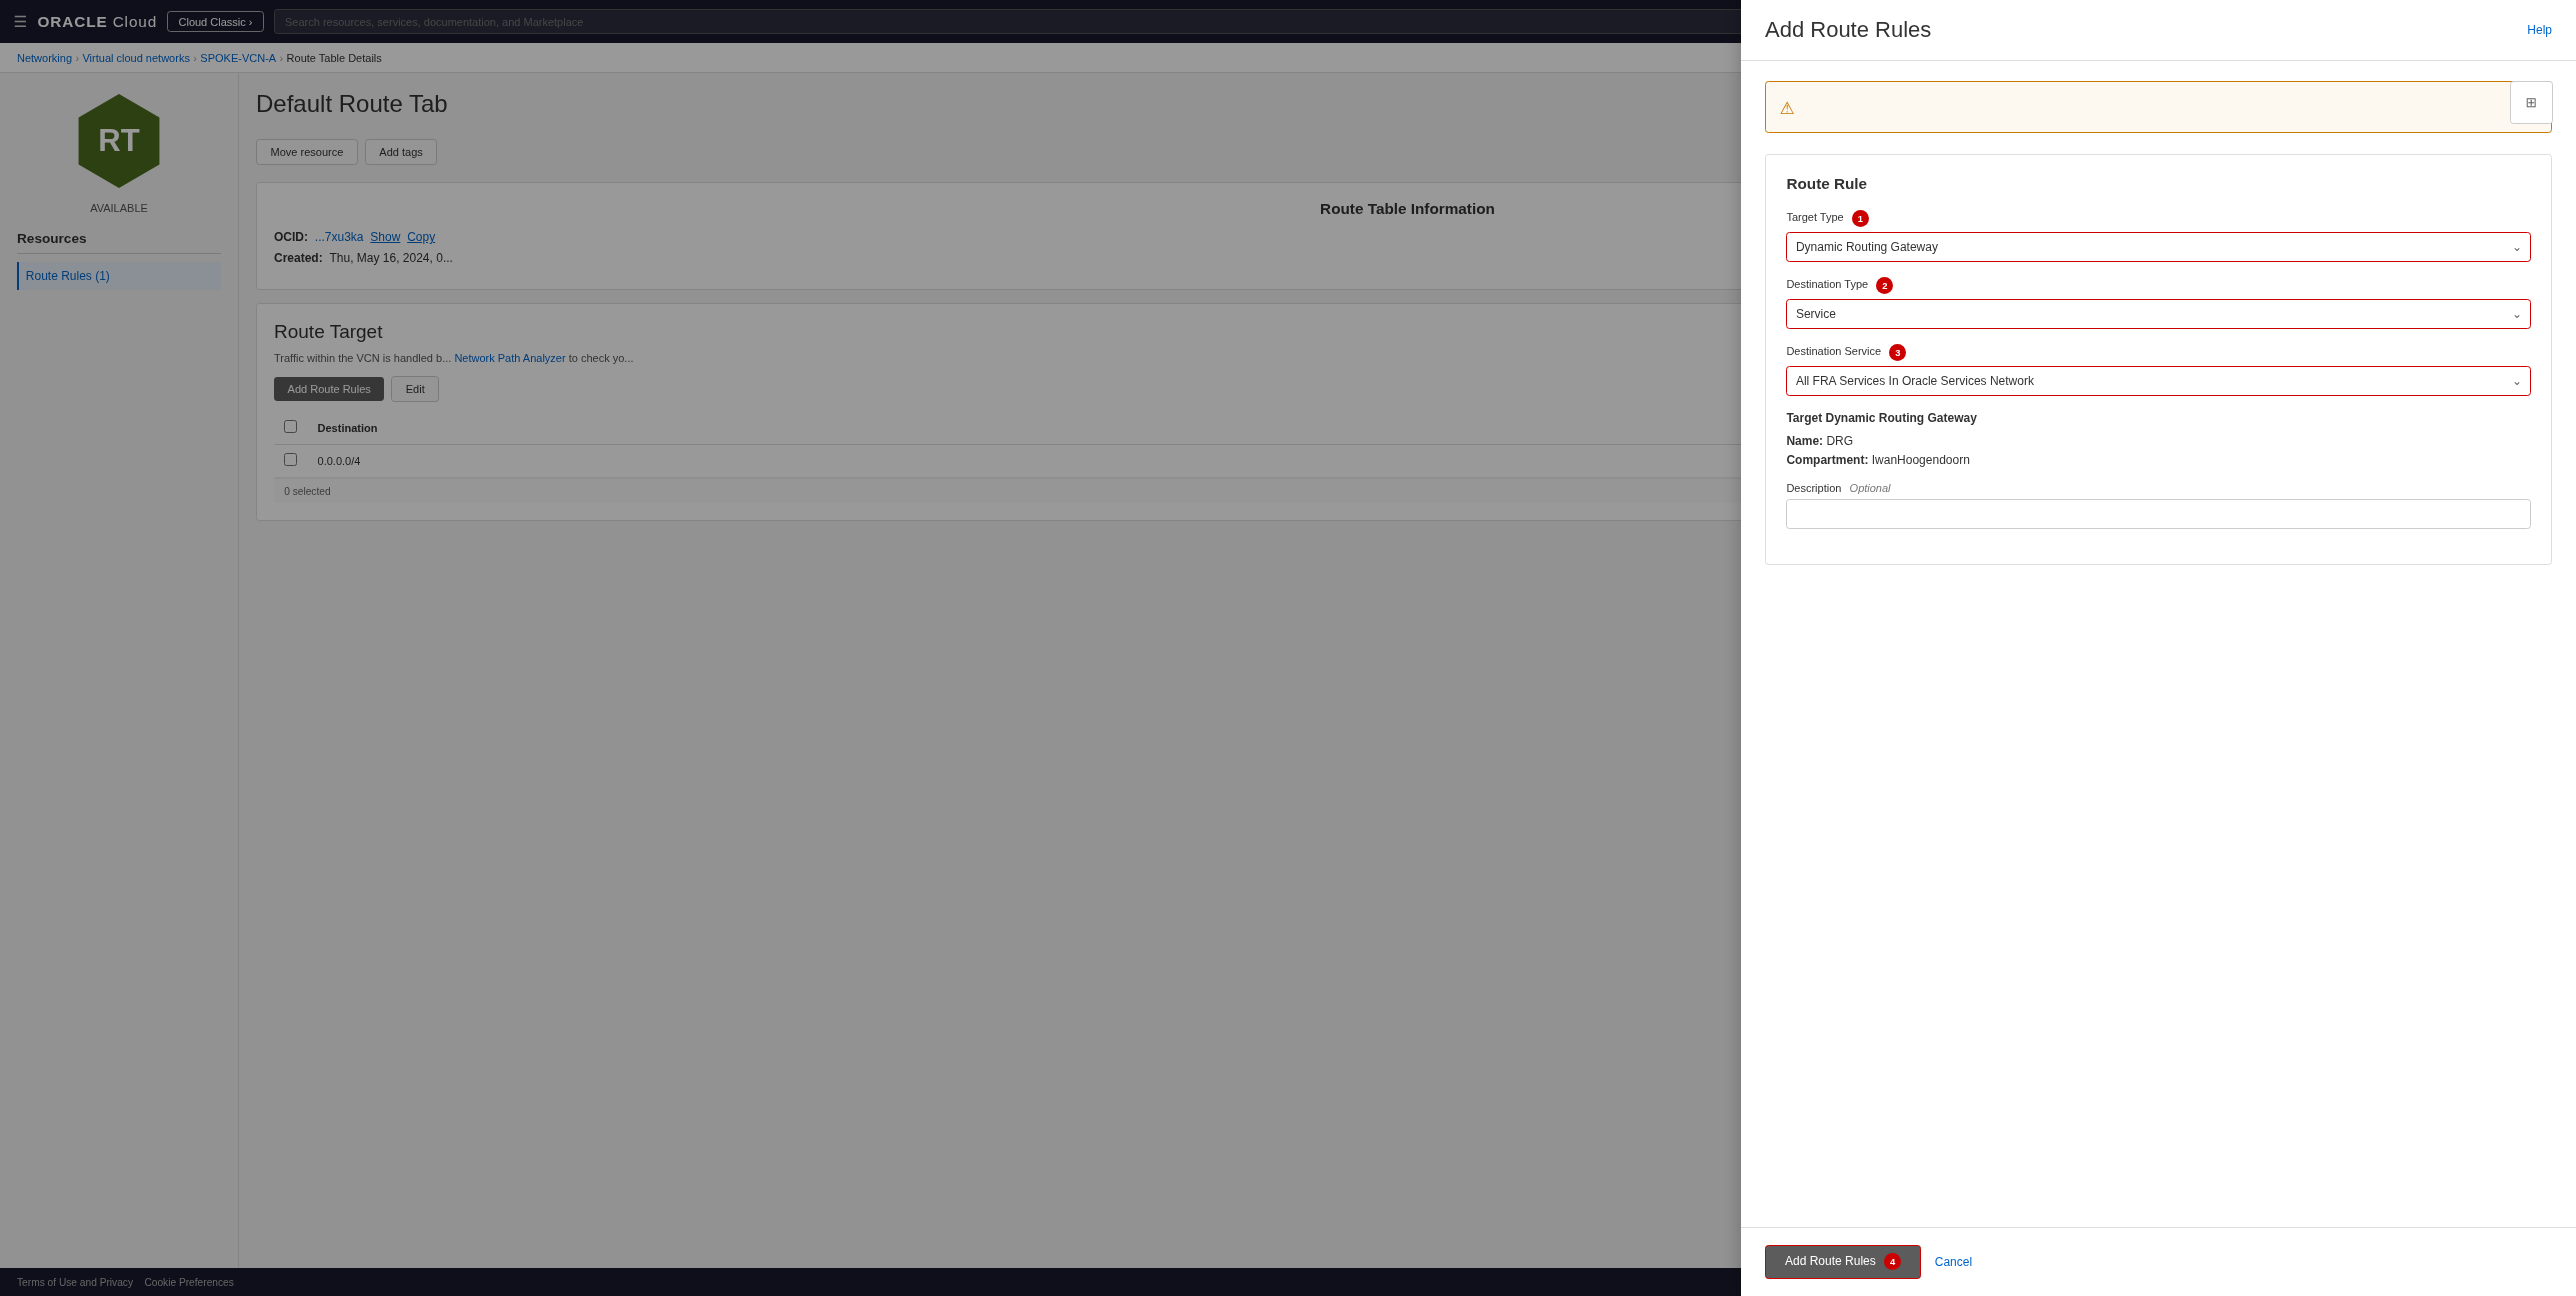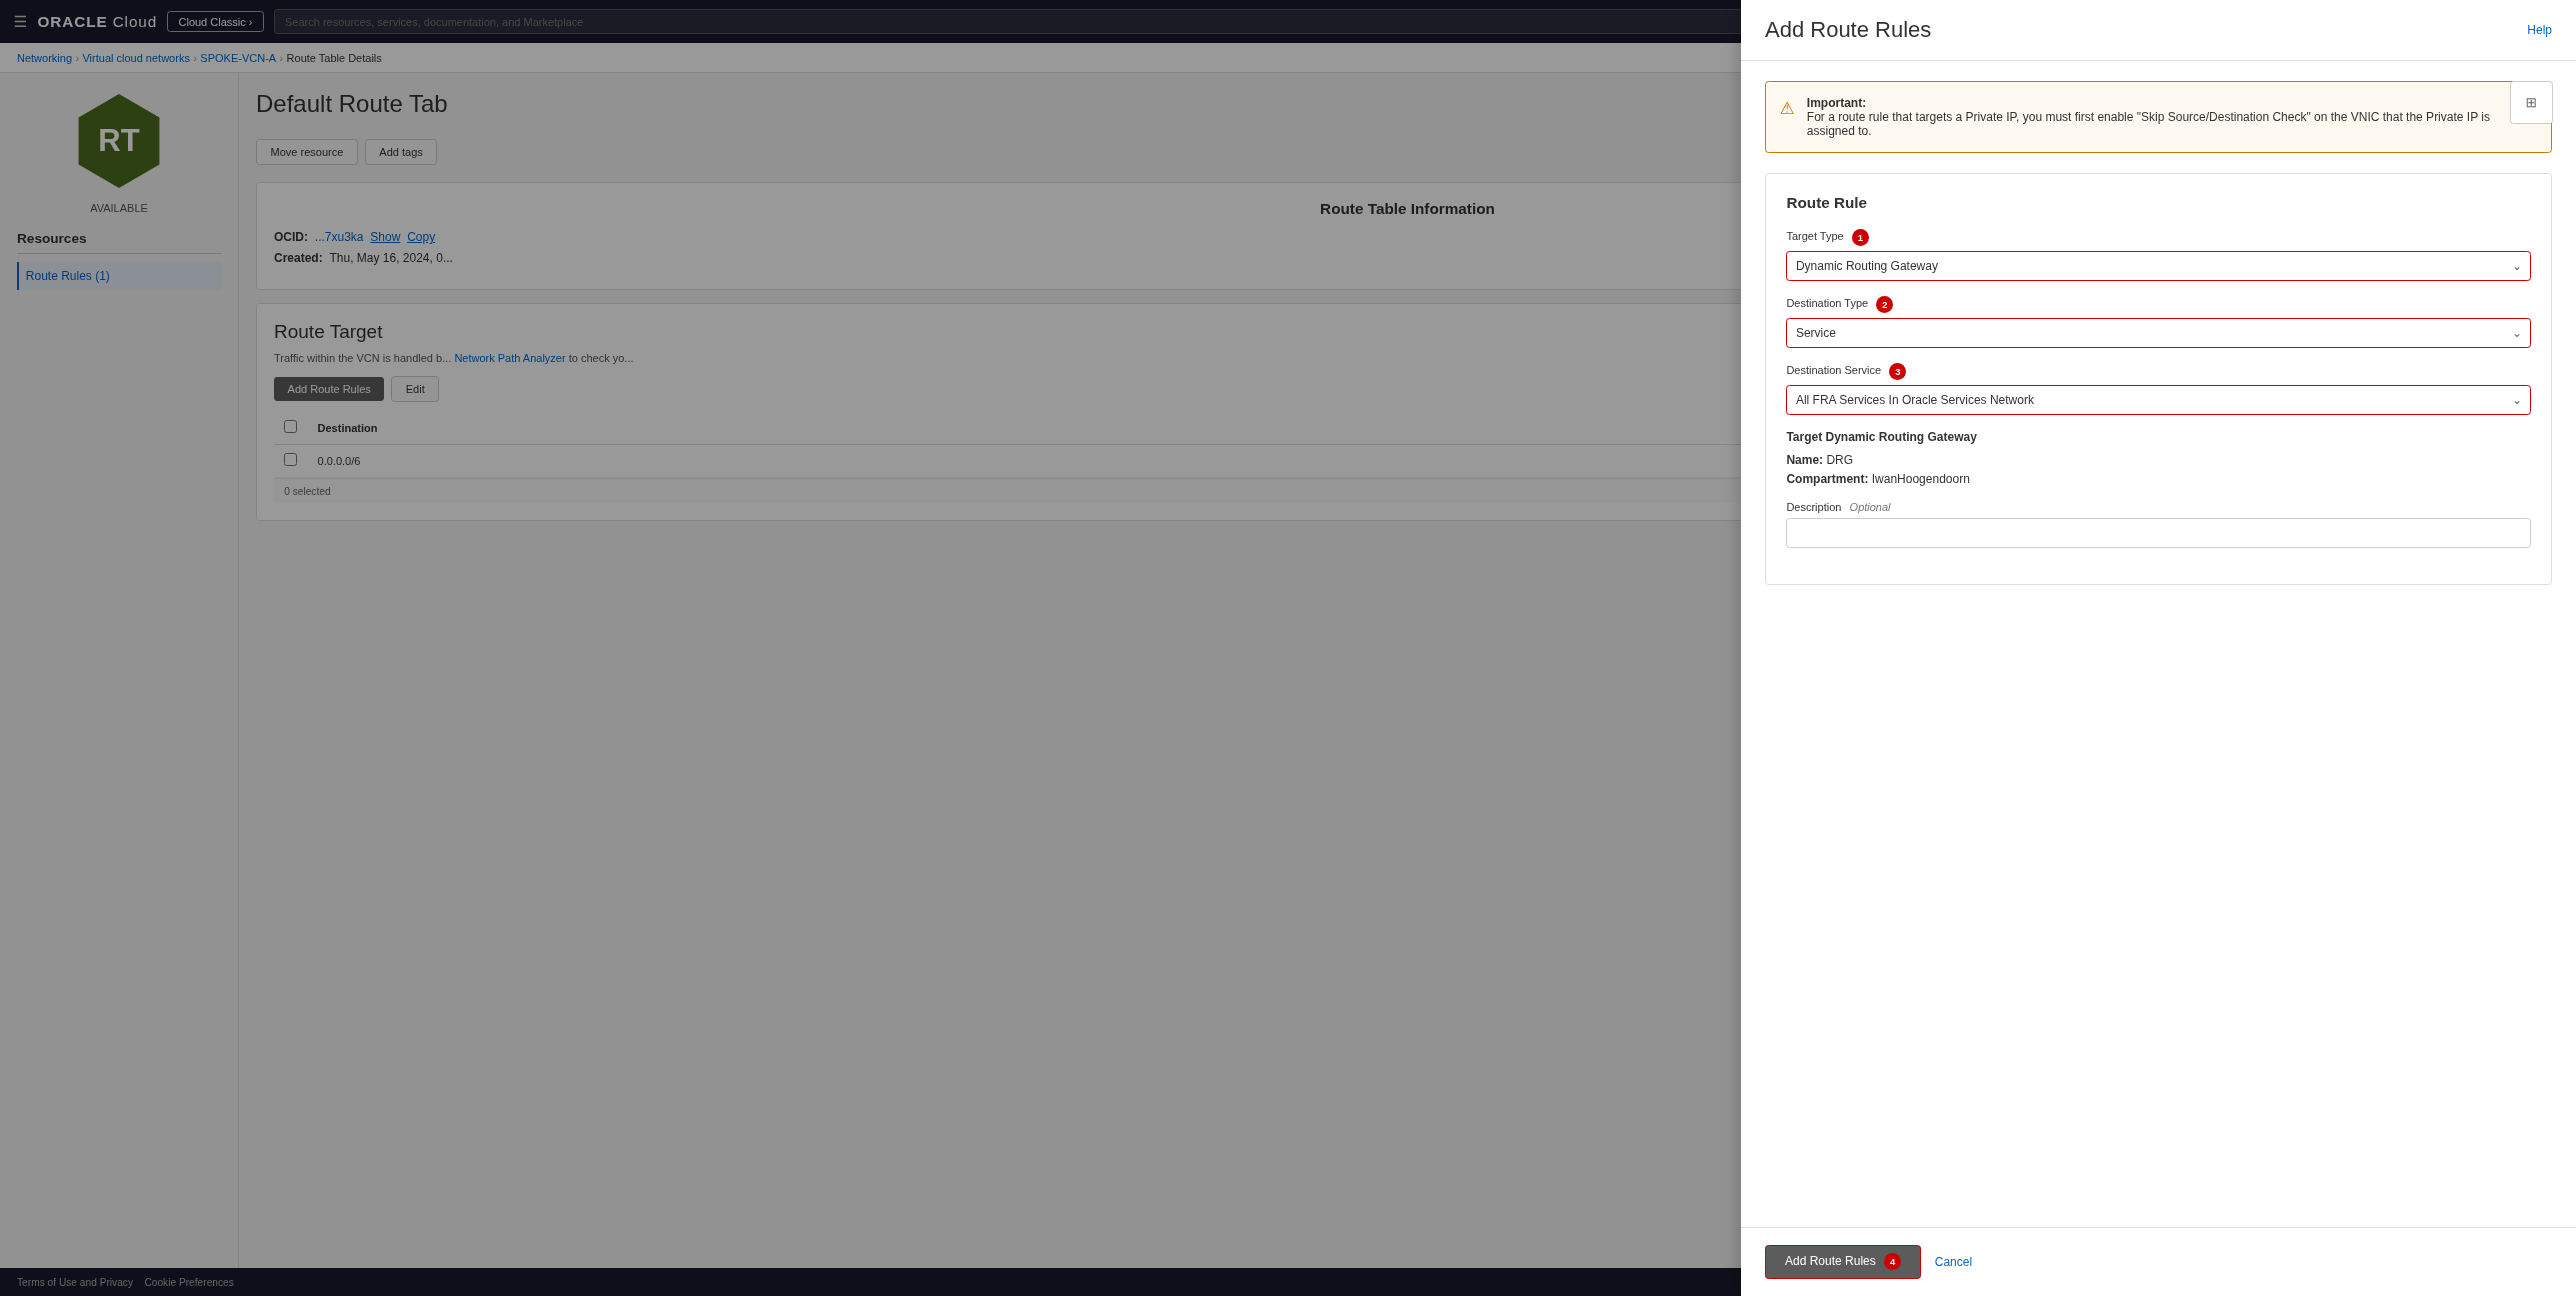--- a/index.html
+++ b/index.html
@@ -424,44 +424,40 @@
       <table>
         <thead>
           <tr>
             <th style="width:25.6px;"><input type="checkbox" style=""></th>
             <th>Destination</th>
           </tr>
         </thead>
         <tbody>
           <tr>
             <td><input type="checkbox" style=""></td>
-            <td>0.0.0.0/6</td>
+            <td>0.0.0.0/4</td>
           </tr>
         </tbody>
       </table>
       <div class="table-footer">0 selected</div>
     </div>
   </main>
 </div>
 
 <div class="overlay">
   <div class="panel">
     <div class="panel-header">
       <h2 class="panel-title">Add Route Rules</h2>
       <a href="#" class="panel-help">Help</a>
     </div>
 
     <div class="panel-body">
 
       <div class="important-banner">
         <span class="important-icon">⚠</span>
-        <div class="important-text">
-          <strong>Important:</strong><br>
-          <span>For a route rule that targets a Private IP, you must first enable "Skip Source/Destination Check" on the VNIC that the Private IP is assigned to.</span>
-        </div>
         <div class="help-icon-box">
           <span style="font-size:13.6px;">⊞</span>
         </div>
       </div>
 
       <div class="route-rule-section">
         <div class="route-rule-title">Route Rule</div>
 
         <div class="form-group">
           <label class="form-label">

